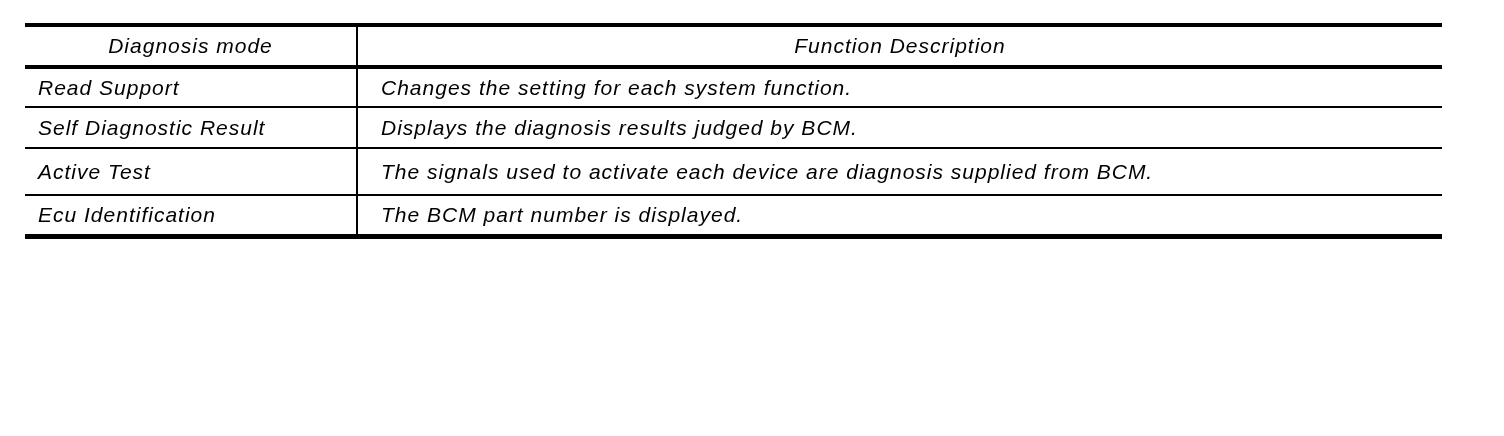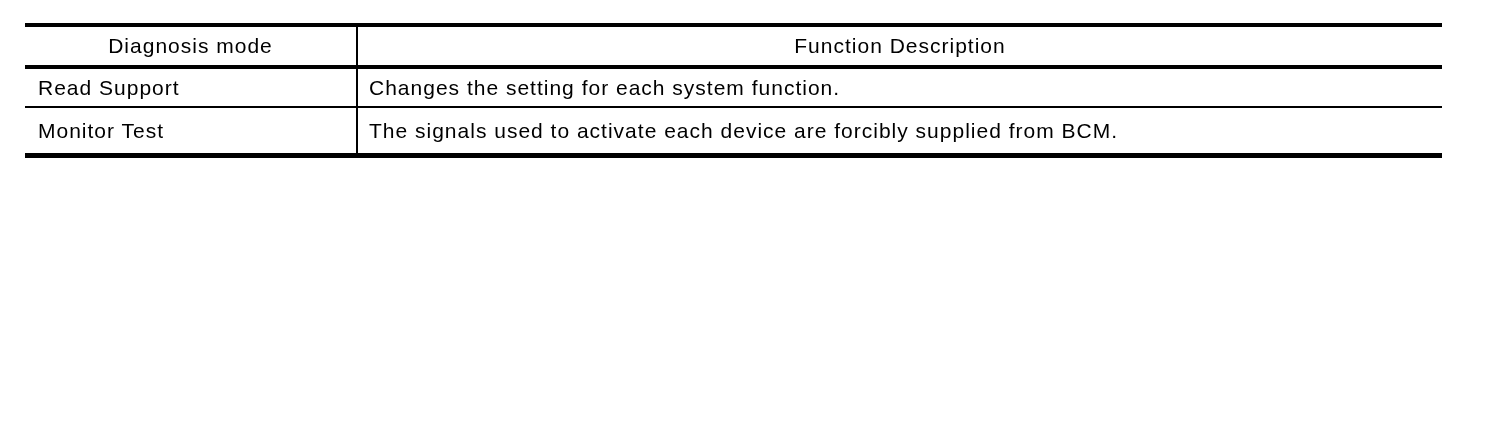--- a/index.html
+++ b/index.html
@@ -14,20 +14,21 @@
     font-family: "Liberation Sans", sans-serif;
     color: #000000;
     overflow: hidden;
   }
   .page {
     position: absolute;
     left: 0; top: 0;
     width: 1280px;
     height: 436px;
     background: #ffffff;
+    font-style: italic;
   }
   .table-wrap {
     position: absolute;
     left: 25px;
     top: 23px;
     width: 1417px;
   }
   table.diag-table {
     border-collapse: collapse;
     table-layout: fixed;
@@ -45,21 +46,21 @@
     border-bottom: 2px solid #000;
     vertical-align: middle;
     font-weight: normal;
     padding: 0;
   }
   th.col-mode, td.cell-mode {
     border-right: 2px solid #000;
   }
   th { text-align: center; }
   td.cell-mode { padding-left: 13px; text-align: left; }
-  td.cell-desc { padding-left: 11px; text-align: left; white-space: pre-line; }
+  td.cell-desc { padding-left: 23px; text-align: left; white-space: pre-line; }
 
   
   tr.r-header > * { height: 38px; border-bottom-width: 4px; }
   tr.row-0 > * { height: 37px; }
   tr.row-1 > * { height: 39px; }
   tr.row-2 > * { height: 72px; border-bottom-width: 4px; }
   tr.row-3 > * { height: 41px; }
   tr.row-4 > * { height: 45px; }
   tr.row-5 > * { height: 38px; }
   tr.row-6 > * { height: 68px; border-bottom: none; }
@@ -92,20 +93,28 @@
         <tr class="r-header">
           <th class="col-mode">Diagnosis mode</th>
           <th class="col-desc">Function Description</th>
         </tr>
       </thead>
       <tbody>
         <tr class="row-0">
           <td class="cell-mode">Read Support</td>
           <td class="cell-desc">Changes the setting for each system function.</td>
         </tr>
+        <tr class="row-1">
+          <td class="cell-mode">Self Diagnostic Result</td>
+          <td class="cell-desc">Displays the diagnosis results judged by BCM.</td>
+        </tr>
         <tr class="row-4">
-          <td class="cell-mode">Monitor Test</td>
-          <td class="cell-desc">The signals used to activate each device are forcibly supplied from BCM.</td>
+          <td class="cell-mode">Active Test</td>
+          <td class="cell-desc">The signals used to activate each device are diagnosis supplied from BCM.</td>
+        </tr>
+        <tr class="row-5">
+          <td class="cell-mode">Ecu Identification</td>
+          <td class="cell-desc">The BCM part number is displayed.</td>
         </tr>
       </tbody>
     </table>
   </div>
 </div>
 
 </body></html>

